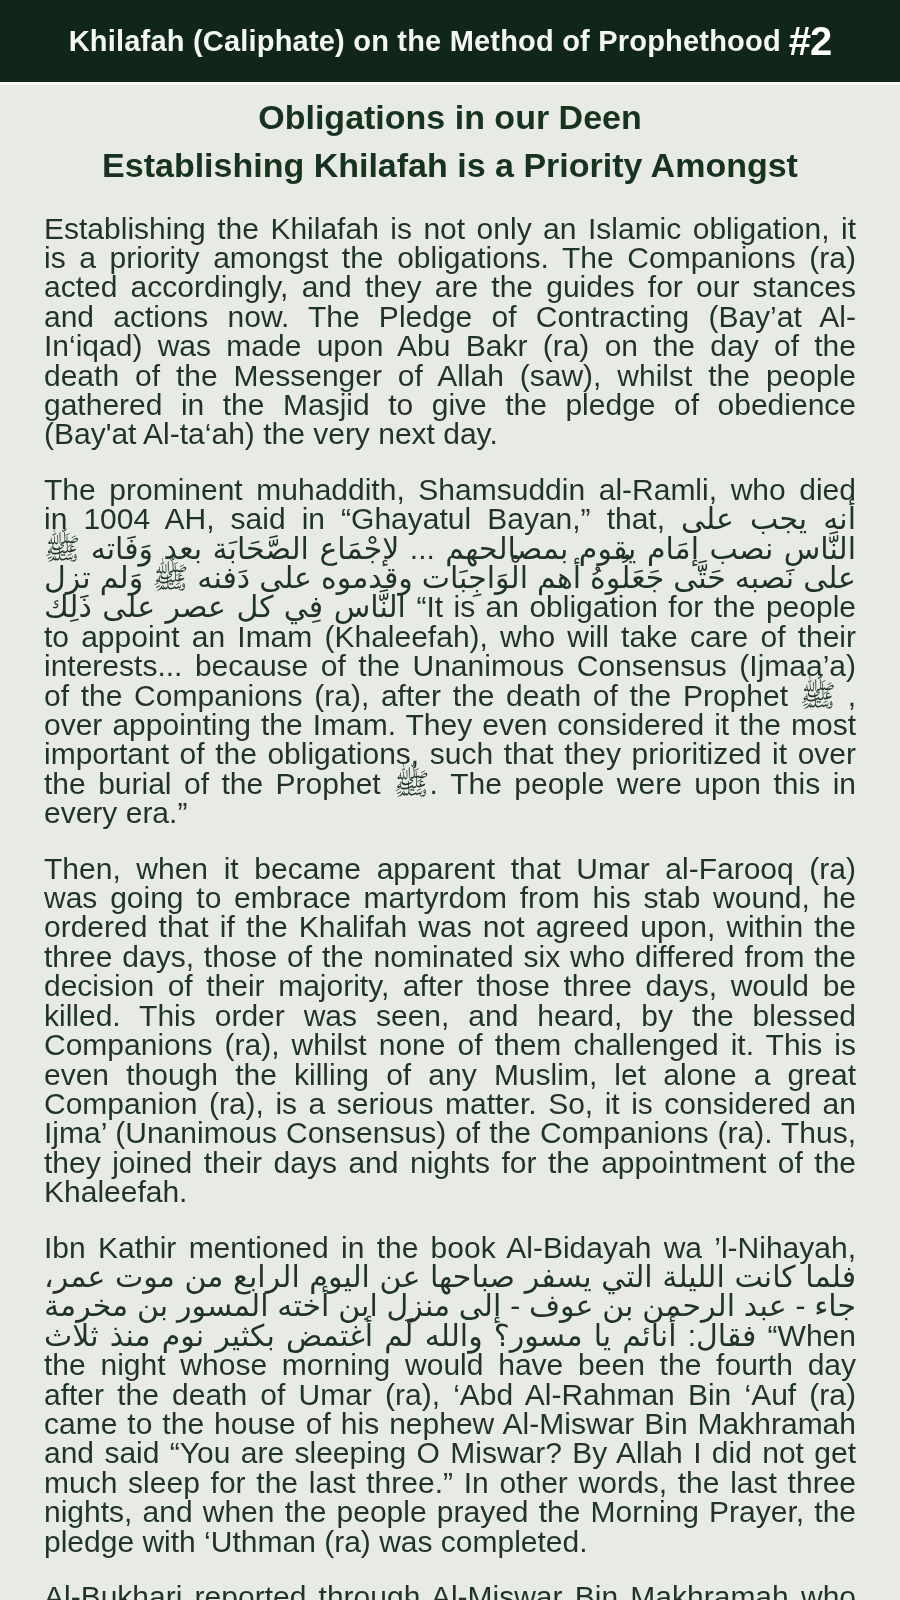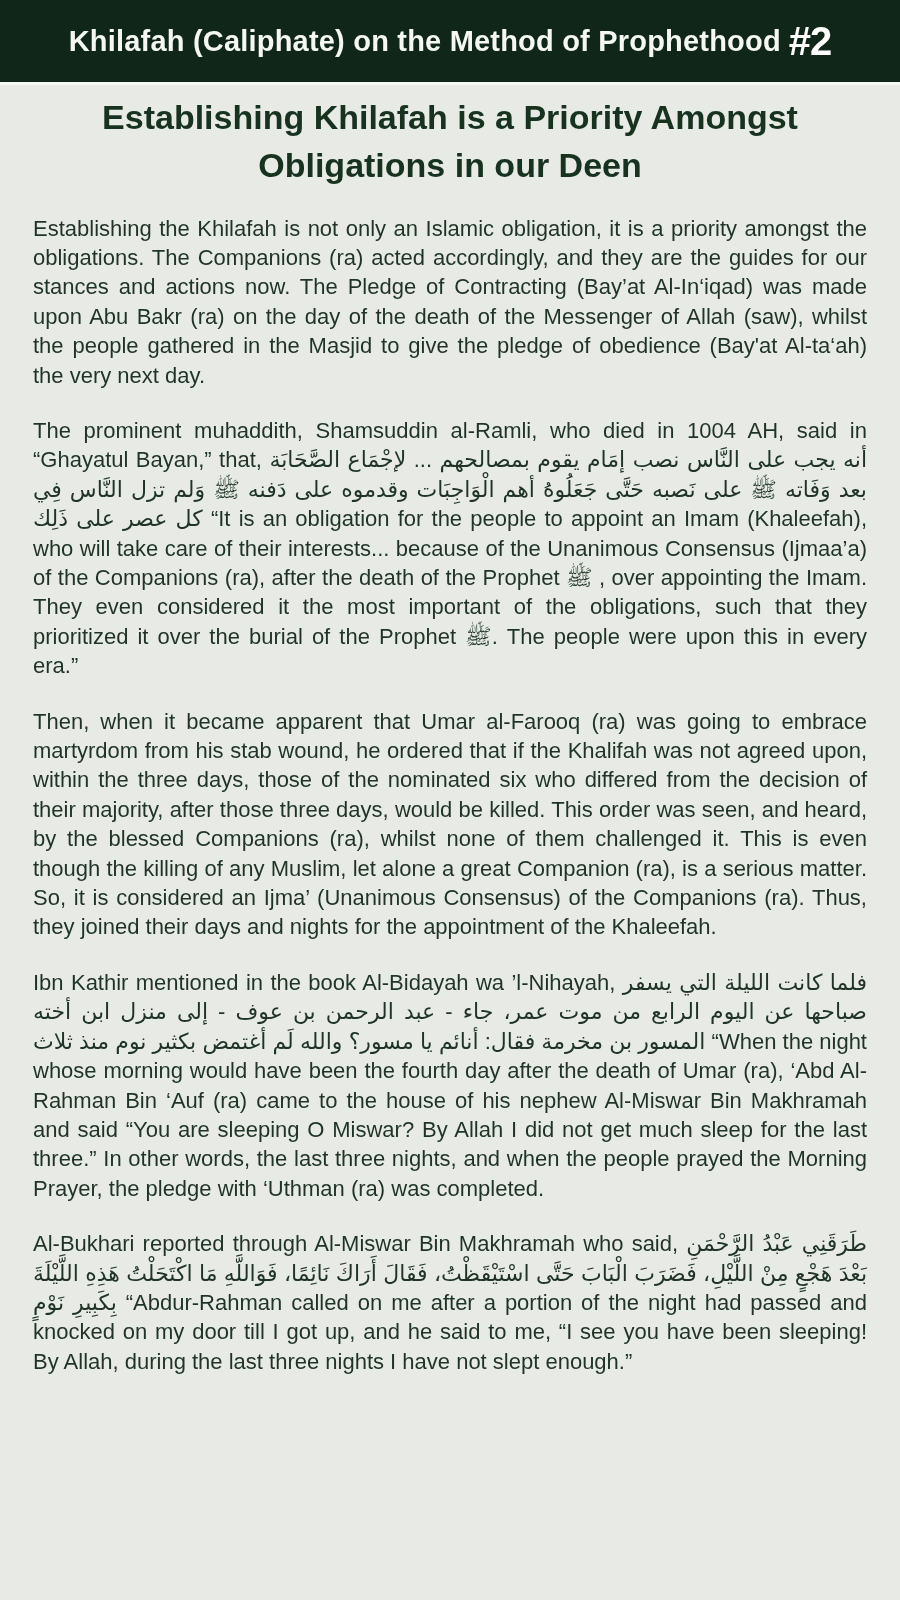--- a/index.html
+++ b/index.html
@@ -40,41 +40,41 @@
     color: #17321f;
     font-size: 34px;
     font-weight: 700;
     line-height: 1.42;
   }
   .page-title .tl { display: block; }
   .article-body {
     padding: 24px 28px 0;
   }
   .article-body p {
-    margin: 0 5px 26px;
+    margin: 0 16px 26px;
     color: #1f3427;
-    font-size: 22px;
+    font-size: 30px;
     line-height: 29.4px;
     text-align: justify;
     text-justify: inter-word;
   }
 </style>
 </head>
 <body>
 
 <div class="page">
 
   <header class="banner">
     <span class="banner-title">Khilafah (Caliphate) on the Method of Prophethood</span>
     <span class="banner-issue">#2</span>
   </header>
 
   <h1 class="page-title">
+    <span class="tl">Obligations in our Deen</span>
     <span class="tl">Establishing Khilafah is a Priority Amongst</span>
-    <span class="tl">Obligations in our Deen</span>
   </h1>
 
   <main class="article-body">
     <p>Establishing the Khilafah is not only an Islamic obligation, it is a priority amongst the obligations. The Companions (ra) acted accordingly, and they are the guides for our stances and actions now. The Pledge of Contracting (Bay’at Al-In‘iqad) was made upon Abu Bakr (ra) on the day of the death of the Messenger of Allah (saw), whilst the people gathered in the Masjid to give the pledge of obedience (Bay'at Al-ta‘ah) the very next day.</p>
     <p>The prominent muhaddith, Shamsuddin al-Ramli, who died in 1004 AH, said in “Ghayatul Bayan,” that, أنه يجب على النَّاس نصب إمَام يقوم بمصالحهم ... لإجْمَاع الصَّحَابَة بعد وَفَاته ﷺ على نَصبه حَتَّى جَعَلُوهُ أهم الْوَاجِبَات وقدموه على دَفنه ﷺ وَلم تزل النَّاس فِي كل عصر على ذَلِك “It is an obligation for the people to appoint an Imam (Khaleefah), who will take care of their interests... because of the Unanimous Consensus (Ijmaa’a) of the Companions (ra), after the death of the Prophet ﷺ , over appointing the Imam. They even considered it the most important of the obligations, such that they prioritized it over the burial of the Prophet ﷺ. The people were upon this in every era.”</p>
     <p>Then, when it became apparent that Umar al-Farooq (ra) was going to embrace martyrdom from his stab wound, he ordered that if the Khalifah was not agreed upon, within the three days, those of the nominated six who differed from the decision of their majority, after those three days, would be killed. This order was seen, and heard, by the blessed Companions (ra), whilst none of them challenged it. This is even though the killing of any Muslim, let alone a great Companion (ra), is a serious matter. So, it is considered an Ijma’ (Unanimous Consensus) of the Companions (ra). Thus, they joined their days and nights for the appointment of the Khaleefah.</p>
     <p>Ibn Kathir mentioned in the book Al-Bidayah wa ’l-Nihayah, فلما كانت الليلة التي يسفر صباحها عن اليوم الرابع من موت عمر، جاء - عبد الرحمن بن عوف - إلى منزل ابن أخته المسور بن مخرمة فقال: أنائم يا مسور؟ والله لَم أغتمض بكثير نوم منذ ثلاث “When the night whose morning would have been the fourth day after the death of Umar (ra), ‘Abd Al-Rahman Bin ‘Auf (ra) came to the house of his nephew Al-Miswar Bin Makhramah and said “You are sleeping O Miswar? By Allah I did not get much sleep for the last three.” In other words, the last three nights, and when the people prayed the Morning Prayer, the pledge with ‘Uthman (ra) was completed.</p>
     <p>Al-Bukhari reported through Al-Miswar Bin Makhramah who said, طَرَقَنِي عَبْدُ الرَّحْمَنِ بَعْدَ هَجْعٍ مِنْ اللَّيْلِ، فَضَرَبَ الْبَابَ حَتَّى اسْتَيْقَظْتُ، فَقَالَ أَرَاكَ نَائِمًا، فَوَاللَّهِ مَا اكْتَحَلْتُ هَذِهِ اللَّيْلَةَ بِكَبِيرِ نَوْمٍ “Abdur-Rahman called on me after a portion of the night had passed and knocked on my door till I got up, and he said to me, “I see you have been sleeping! By Allah, during the last three nights I have not slept enough.”</p>
   </main>
 

